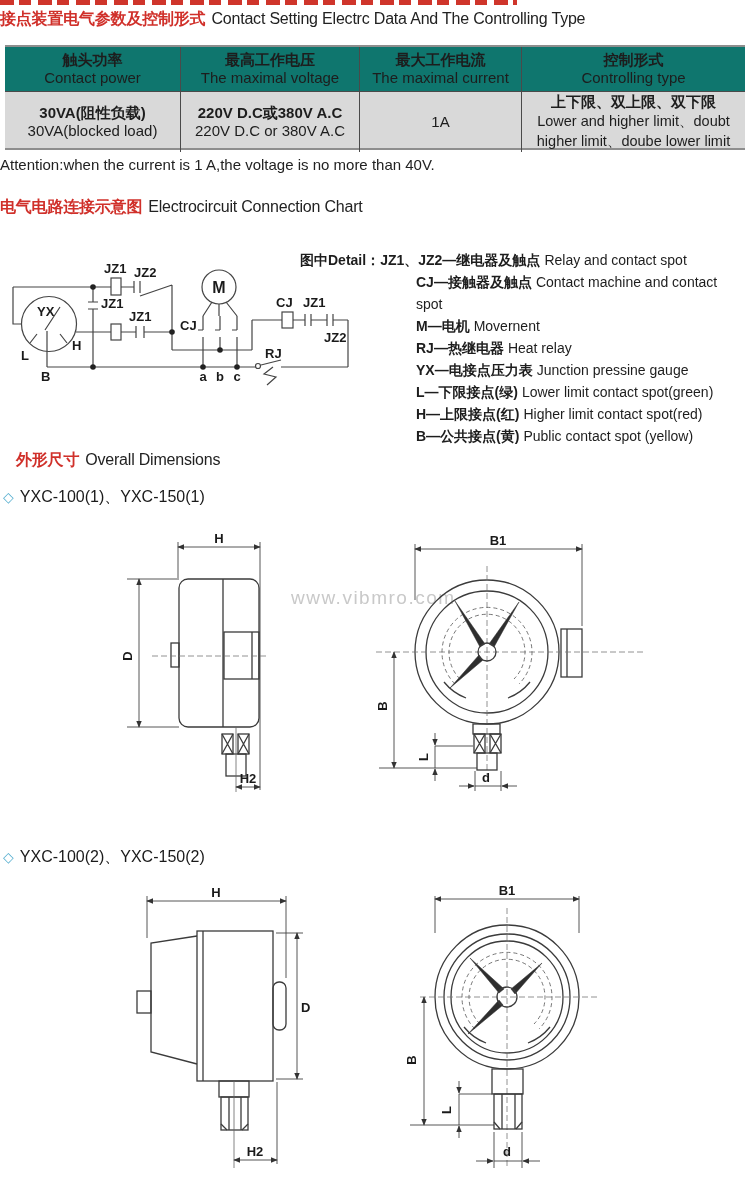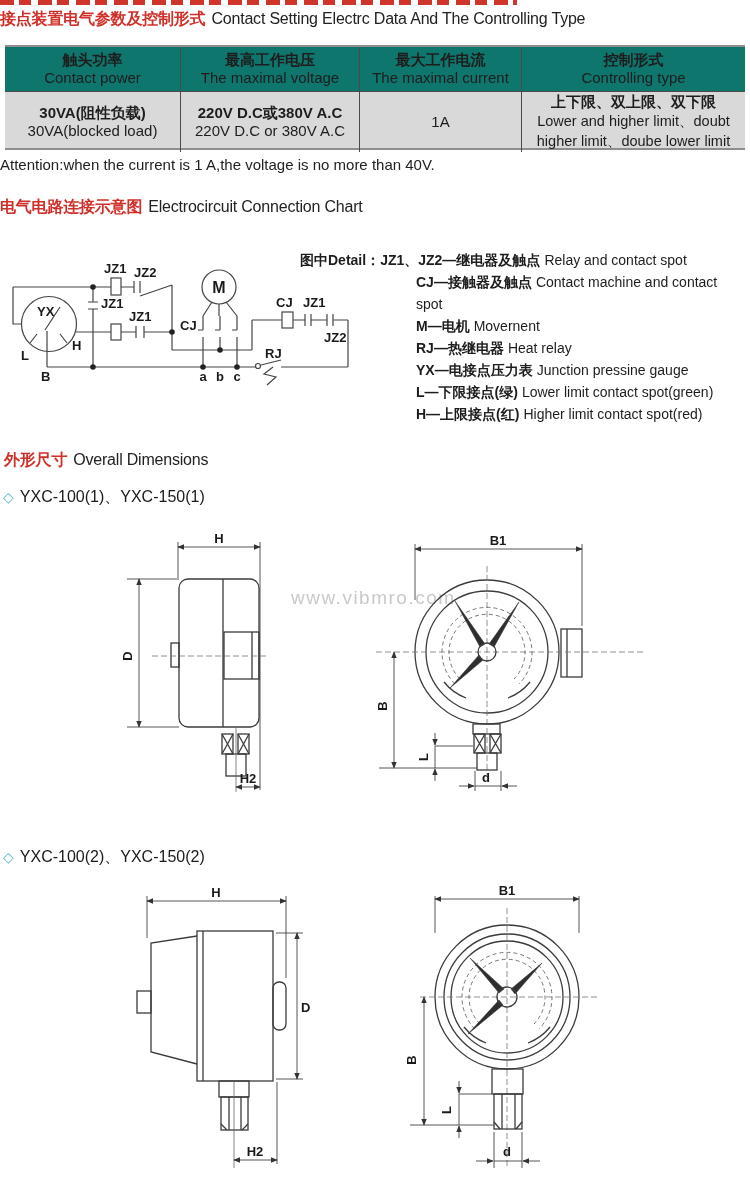--- a/index.html
+++ b/index.html
@@ -157,24 +157,25 @@
   <div class="line1">
     <span class="lbl">图中Detail：</span><span class="item"><span class="lzh">JZ1、JZ2—继电器及触点</span><span class="len">Relay and contact spot</span></span>
   </div>
   <div class="rest">
     <div class="item"><span class="lzh">CJ—接触器及触点</span><span class="len">Contact machine and contact spot</span></div>
     <div class="item"><span class="lzh">M—电机</span><span class="len">Movernent</span></div>
     <div class="item"><span class="lzh">RJ—热继电器</span><span class="len">Heat relay</span></div>
     <div class="item"><span class="lzh">YX—电接点压力表</span><span class="len">Junction pressine gauge</span></div>
     <div class="item"><span class="lzh">L—下限接点(绿)</span><span class="len">Lower limit contact spot(green)</span></div>
     <div class="item"><span class="lzh">H—上限接点(红)</span><span class="len">Higher limit contact spot(red)</span></div>
+    <div class="item"><span class="lzh">B—公共接点(黄)</span><span class="len">Public contact spot (yellow)</span></div>
   </div>
 </div>
 
-<div class="abs sec-title" style="left:4px;top:450px;">
+<div class="abs sec-title" style="left:16px;top:450px;">
   <span class="zh">外形尺寸</span><span class="en">Overall Dimensions</span>
 </div>
 
 <div class="abs vrow" style="left:3px;top:487px;">
   <span class="dia">◇</span><span>YXC-100(1)、YXC-150(1)</span>
 </div>
 
 <div class="abs watermark">www.vibmro.com</div>
 
 <svg class="abs" style="left:90px;top:525px;" width="580" height="290" viewBox="90 525 580 290">

